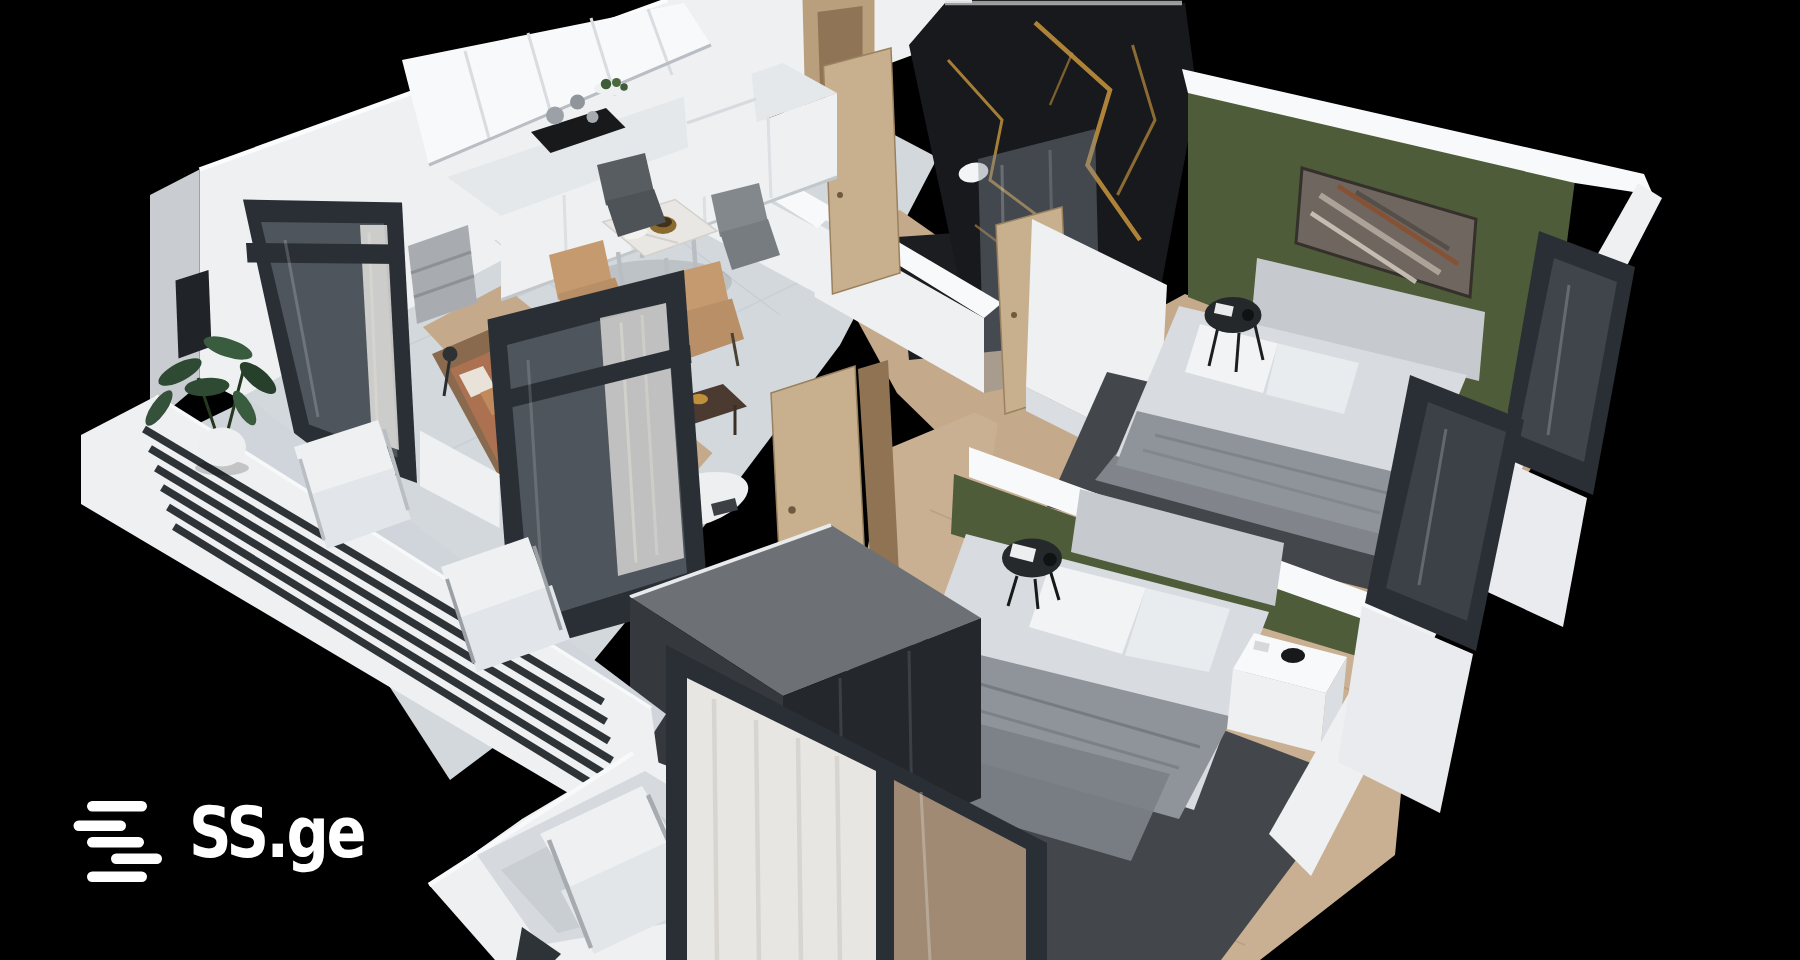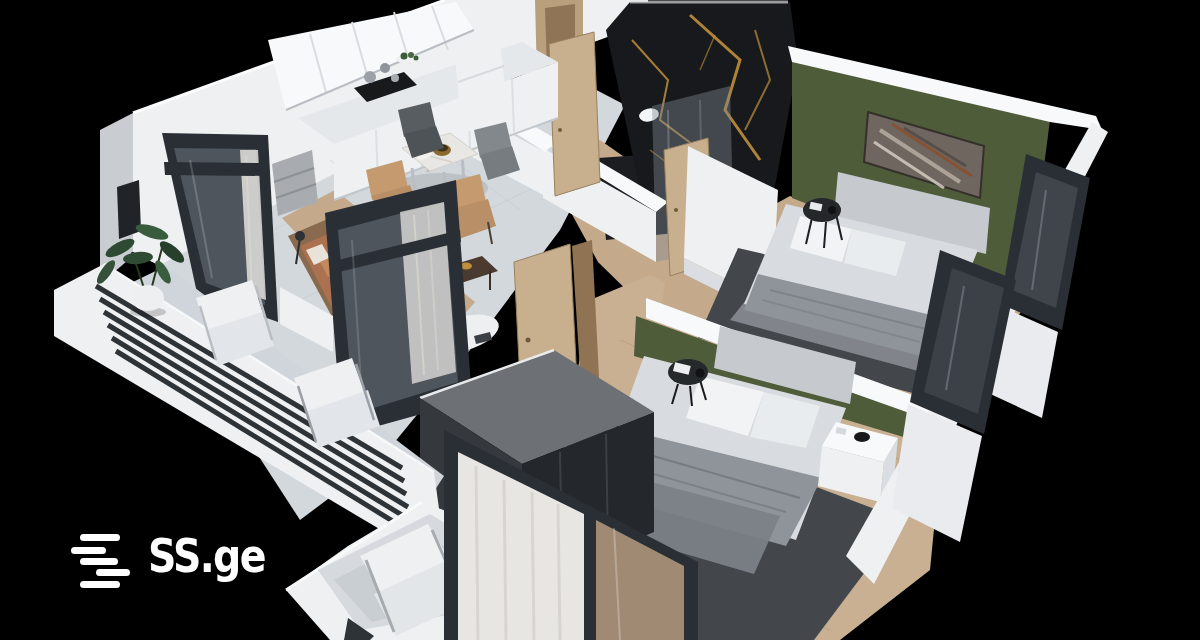--- a/index.html
+++ b/index.html
@@ -19,21 +19,21 @@
   .mbl   {fill:var(--c-marble,#17191c);}
   .frm   {fill:var(--c-frame,#2a2f35);}
   .gls   {fill:rgba(128,138,148,0.42);}
   .bedl  {fill:var(--c-bedding,#d8dbdf);}
   .bedm  {fill:#c6cacf;}
   .blk   {fill:#8e949a;}
   .door  {fill:var(--c-door,#c8b08e);}
   .dgray {fill:#26292d;}
   .pil   {fill:#f1f3f5;}
   
-  .logo{position:absolute;left:70px;top:524px;display:flex;align-items:center;z-index:5;}
+  .logo{position:absolute;left:48px;top:524px;display:flex;align-items:center;z-index:5;}
   .logo-icon{position:relative;width:64px;height:64px;flex:0 0 auto;}
   .bar{position:absolute;height:7px;border-radius:4px;background:var(--c-logo,#fff);}
   .b1{left:10px;top:10px;width:40px;}
   .b2{left:1px;top:23px;width:35px;}
   .b3{left:10px;top:34px;width:38px;}
   .b4{left:26px;top:45px;width:34px;}
   .b5{left:10px;top:57px;width:40px;}
   .logo-text{color:var(--c-logo,#fff);font-weight:700;font-size:47px;letter-spacing:-2px;
              margin-left:14px;transform:scaleX(.84);transform-origin:left center;line-height:64px;}
 </style>

